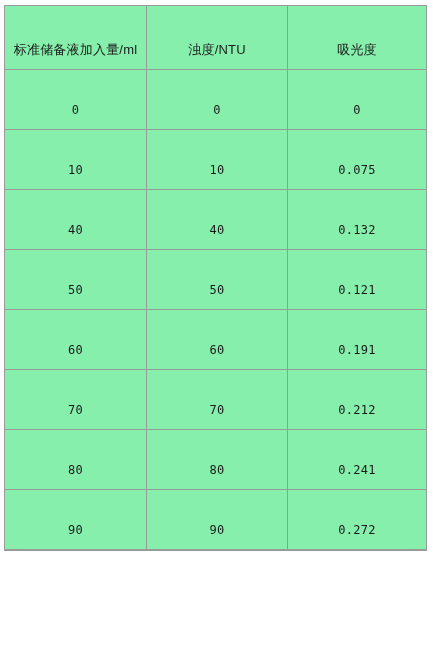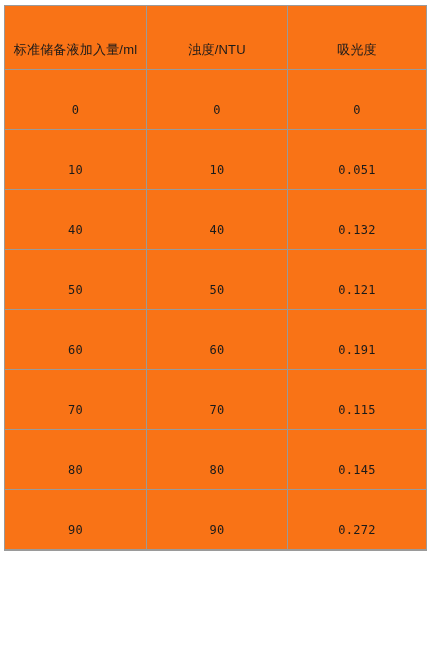--- a/index.html
+++ b/index.html
@@ -30,21 +30,21 @@
   }
 
   table.data-table col.col-volume   { width: 143px; }
   table.data-table col.col-turbidity{ width: 141px; }
   table.data-table col.col-abs      { width: 139px; }
 
   table.data-table th,
   table.data-table td {
     border-right: 1px solid #9a9a9a;
     border-bottom: 1px solid #9a9a9a;
-    background: #f97316;
+    background: #86efac;
     text-align: center;
     vertical-align: bottom;
     padding: 0 2px 12px 2px;
     font-weight: normal;
     color: #1a1a1a;
   }
 
   table.data-table tr > th:first-child,
   table.data-table tr > td:first-child {
     border-left: 1px solid #9a9a9a;
@@ -102,46 +102,46 @@
     </thead>
     <tbody id="table-body">
         <tr>
           <td>0</td>
           <td>0</td>
           <td>0</td>
         </tr>
         <tr>
           <td>10</td>
           <td>10</td>
-          <td>0.051</td>
+          <td>0.075</td>
         </tr>
         <tr>
           <td>40</td>
           <td>40</td>
           <td>0.132</td>
         </tr>
         <tr>
           <td>50</td>
           <td>50</td>
           <td>0.121</td>
         </tr>
         <tr>
           <td>60</td>
           <td>60</td>
           <td>0.191</td>
         </tr>
         <tr>
           <td>70</td>
           <td>70</td>
-          <td>0.115</td>
+          <td>0.212</td>
         </tr>
         <tr>
           <td>80</td>
           <td>80</td>
-          <td>0.145</td>
+          <td>0.241</td>
         </tr>
         <tr>
           <td>90</td>
           <td>90</td>
           <td>0.272</td>
         </tr>
       </tbody>
   </table>
 </div>
 

